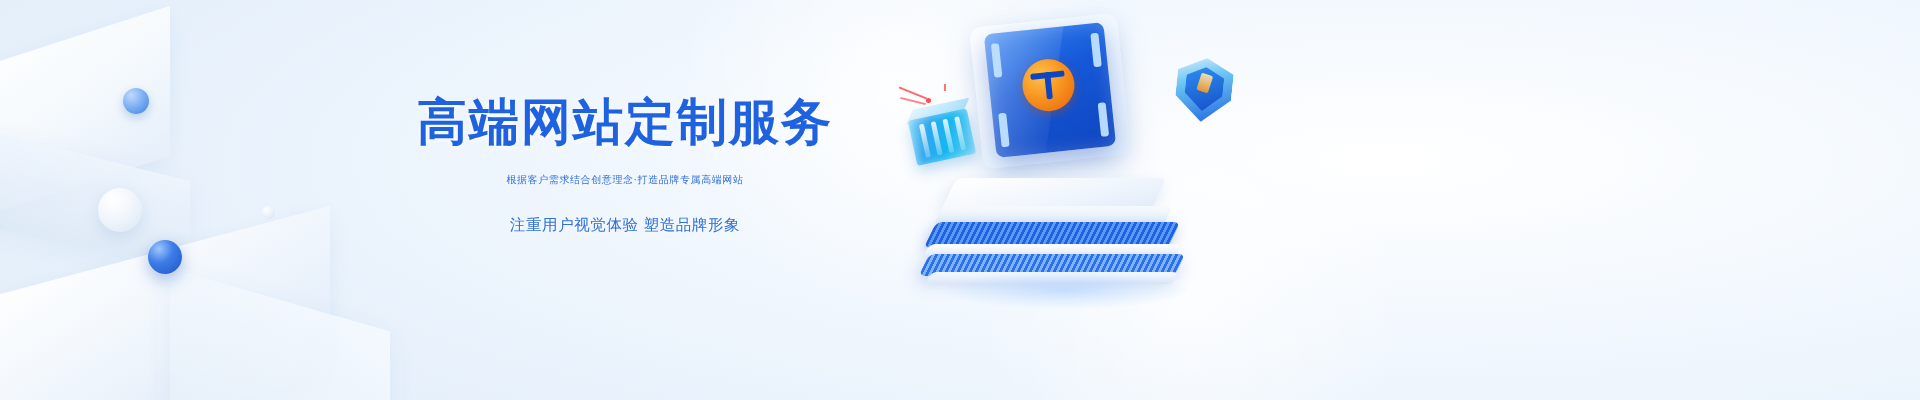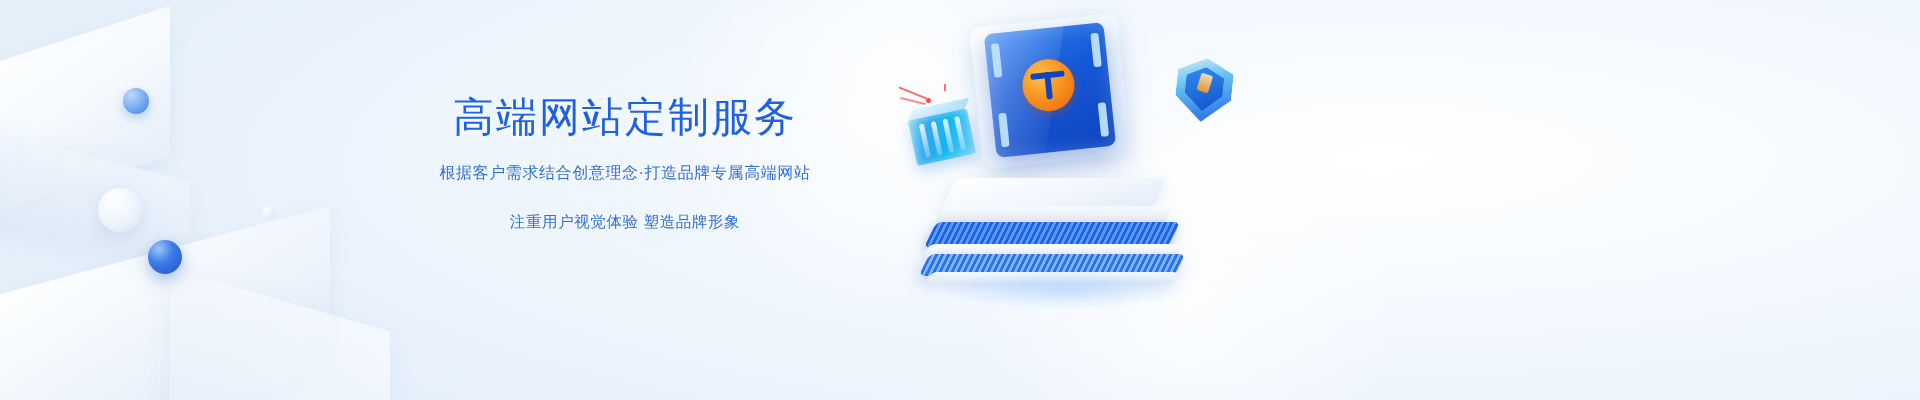--- a/index.html
+++ b/index.html
@@ -71,27 +71,27 @@
   }
   #glow-b{
     left:930px;top:120px;width:520px;height:360px;border-radius:50%;
     background:radial-gradient(circle,rgba(255,255,255,.7) 0%,rgba(255,255,255,0) 70%);
   }
   
   #text-block{
     position:absolute;left:400px;top:96px;width:450px;text-align:center;
   }
   #hero-title{
-    font-size:41px;line-height:1.05;font-weight:normal;color:#1f62e0;
+    font-size:50px;line-height:1.05;font-weight:bold;color:#1f62e0;
     letter-spacing:2px;
     text-shadow:0 2px 5px rgba(255,255,255,.95),0 0 1px rgba(255,255,255,.9);
     white-space:nowrap;
   }
   #hero-sub1{
-    margin-top:24px;font-size:16px;color:#2f6fd6;letter-spacing:.6px;
+    margin-top:24px;font-size:10px;color:#2f6fd6;letter-spacing:.6px;
     white-space:nowrap;text-shadow:0 1px 3px rgba(255,255,255,.9);
   }
   #hero-sub2{
     margin-top:28px;font-size:15.5px;color:#2f6fd6;letter-spacing:.6px;
     white-space:nowrap;text-shadow:0 1px 3px rgba(255,255,255,.9);
   }
   
   #art{position:absolute;left:880px;top:0;width:420px;height:400px;}
   .art-el{position:absolute;}
   

